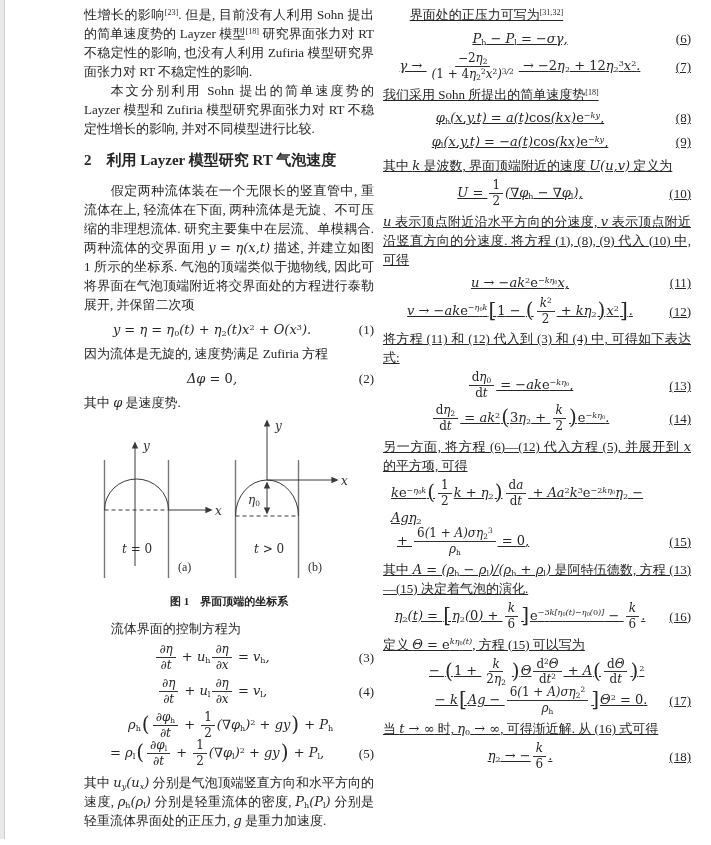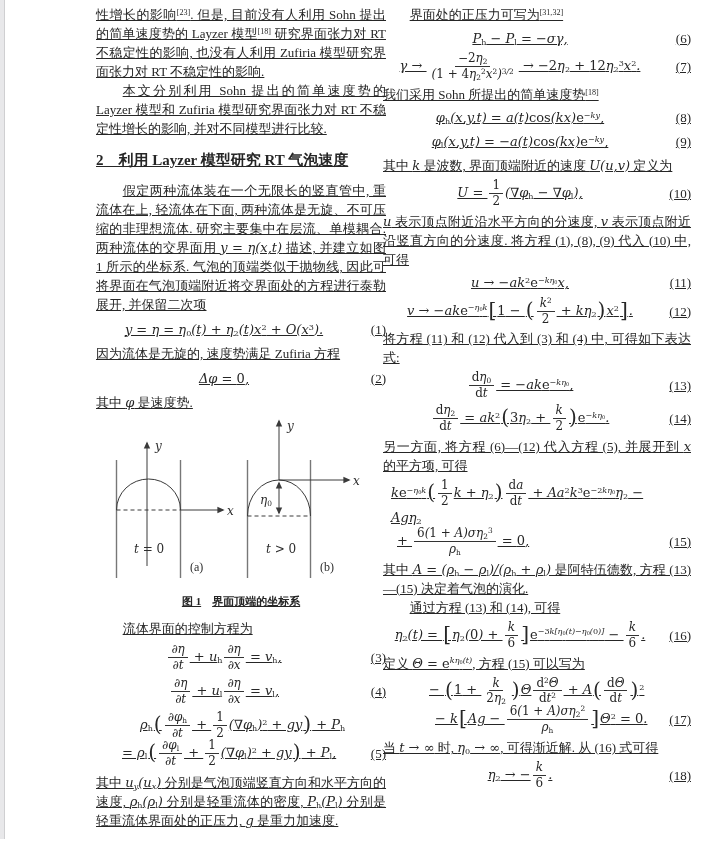--- a/index.html
+++ b/index.html
@@ -1,21 +1,21 @@
 <!DOCTYPE html>
 <html><head>
 <meta charset="utf-8">
 <style>
   html,body{margin:0;padding:0;background:#ffffff;}
   .page{position:relative;width:711px;height:845px;background:#ffffff;overflow:hidden;
         font-family:"Liberation Serif","DejaVu Serif",serif;color:#262626;}
   .edge{position:absolute;left:0;top:0;width:4px;height:839px;background:#e8e8ea;
         border-right:1px solid #cfcfd1;}
   .col{position:absolute;top:5px;font-size:13px;line-height:19px;text-align:justify;}
-  .lc{left:96px;width:290px;text-decoration:underline;}
+  .lc{left:84px;width:290px;}
   .rc{left:383px;width:308px;text-decoration:underline;}
   p.para{margin:0;}
   p.ind{text-indent:2.05em;}
   .h2{font-weight:bold;font-size:15px;line-height:20px;margin:12px 0 11px;text-align:left;}
   .eq{margin:5px 0;}
   .rc .eq{margin:4px 0;}
   .eqrow{display:flex;align-items:center;min-height:20px;}
   .eqbody{flex:1 1 auto;text-align:center;font-size:13px;}
   .eqbody.al{text-align:left;}
   .eqnum{flex:0 0 34px;text-align:right;font-size:13px;}
@@ -240,21 +240,20 @@
         </div>
       <div class="eqrow">
           <span class="eqbody al" style="padding-left:14px"><span class="mi">+ <span class="fr">
                 <span class="fn"><span class="rm">6</span>(<span class="rm">1</span> + A)ση<sub><span class="rm">2</span></sub><sup><span class="rm">3</span></sup></span>
                 <span class="fd">ρ<sub><span class="rm">h</span></sub></span>
               </span> = <span class="rm">0</span>,</span></span>
           <span class="eqnum">(15)</span>
         </div>
     </div>
     <p class="para">其中 <span class="mi">A = (ρ<sub><span class="rm">h</span></sub> − ρ<sub><span class="rm">l</span></sub>)/(ρ<sub><span class="rm">h</span></sub> + ρ<sub><span class="rm">l</span></sub>)</span> 是阿特伍德数, 方程 (13)—(15) 决定着气泡的演化.</p>
-    <p class="para ind">通过方程 (13) 和 (14), 可得</p>
     <div class="eq">
       <div class="eqrow">
           <span class="eqbody"><span class="mi">η<sub><span class="rm">2</span></sub>(t) = <span class="bg">[</span>η<sub><span class="rm">2</span></sub>(<span class="rm">0</span>) + <span class="fr">
                 <span class="fn">k</span>
                 <span class="fd"><span class="rm">6</span></span>
               </span><span class="bg">]</span><span class="rm">e</span><sup>−<span class="rm">3</span>k[η<sub><span class="rm">0</span></sub>(t)−η<sub><span class="rm">0</span></sub>(<span class="rm">0</span>)]</sup> − <span class="fr">
                 <span class="fn">k</span>
                 <span class="fd"><span class="rm">6</span></span>
               </span>.</span></span>
           <span class="eqnum">(16)</span>

